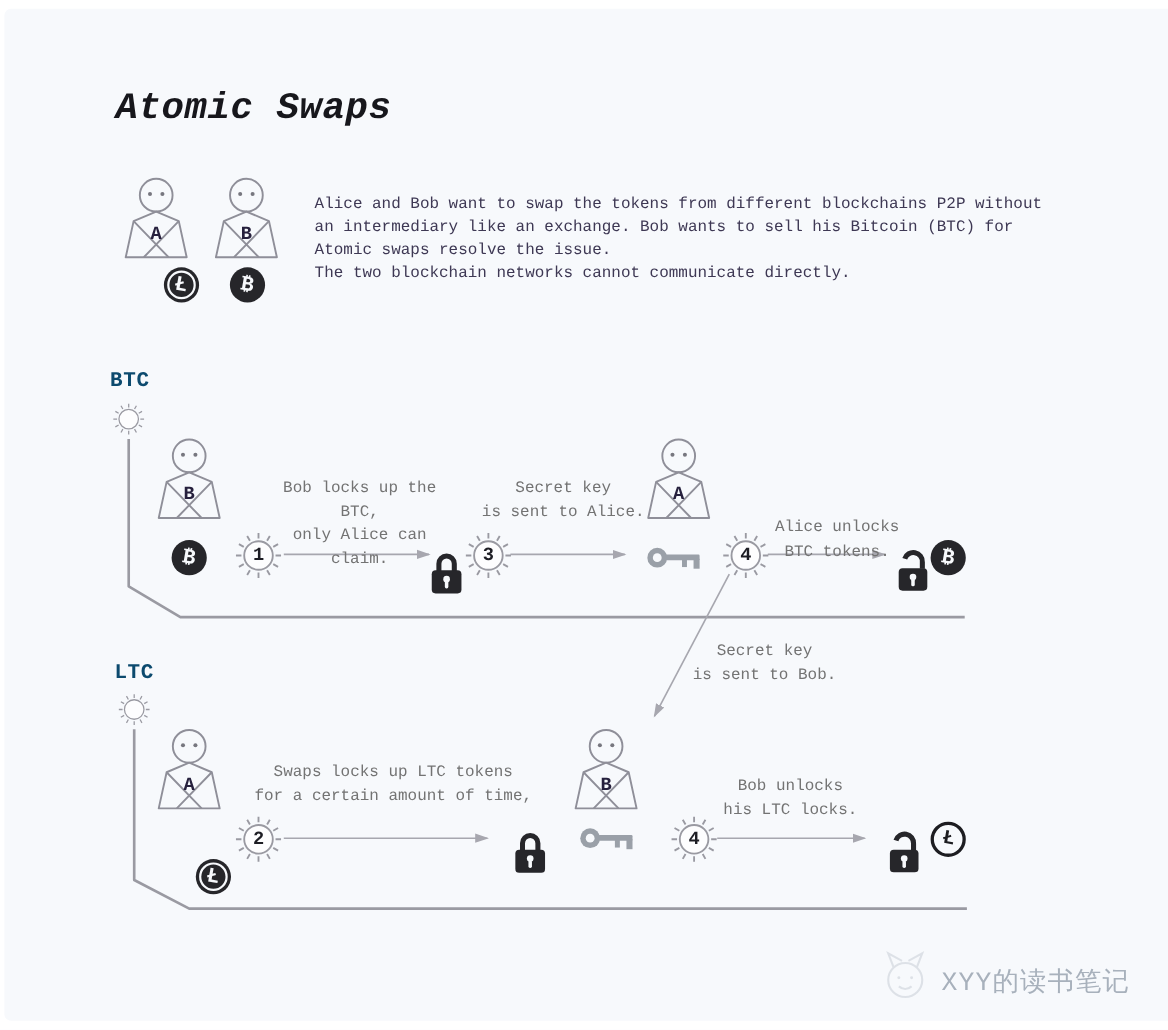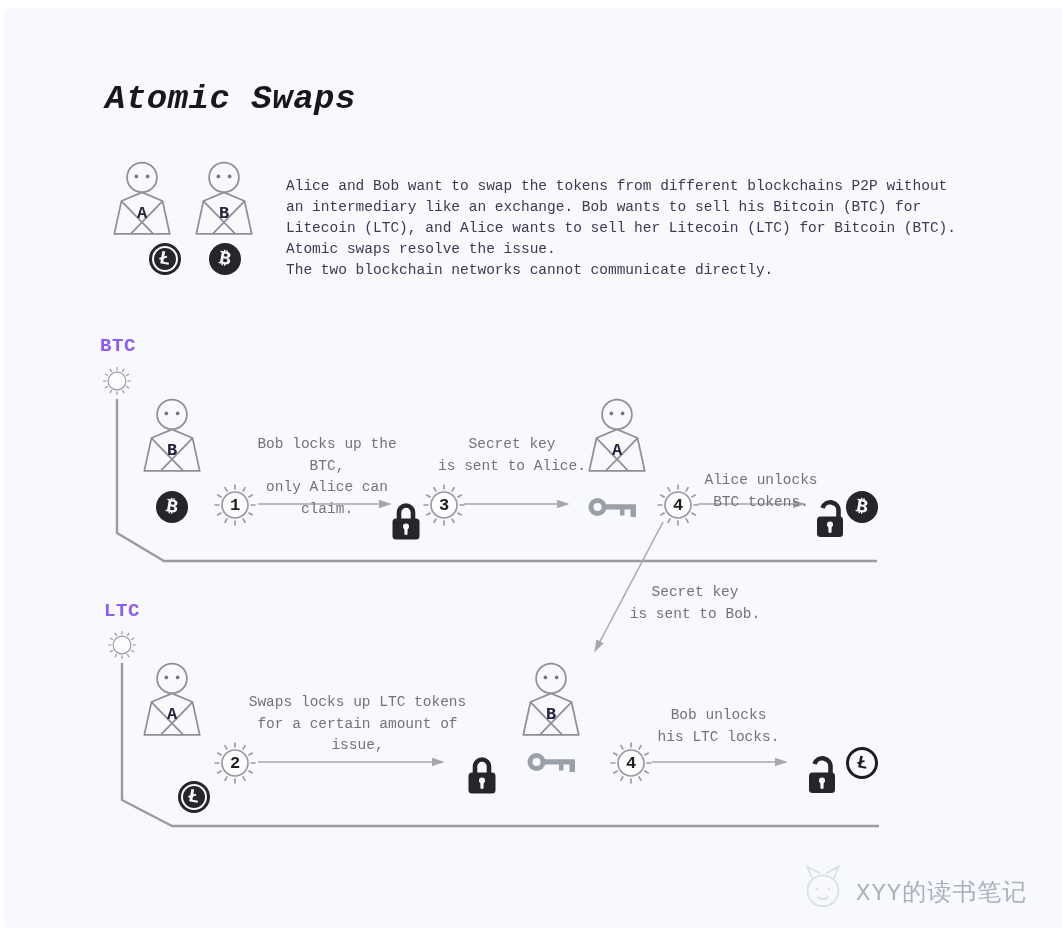--- a/index.html
+++ b/index.html
@@ -4,21 +4,21 @@
 <style>
   html,body{margin:0;padding:0;background:#ffffff;}
   .canvas{position:relative;width:1062px;height:936px;background:#ffffff;
           font-family:Liberation Mono, monospace;overflow:hidden;padding-left:22px;}
   .card{position:absolute;left:4px;top:8px;right:4px;bottom:8px;background:#f7f9fc;border-radius:6px;}
   .abs{position:absolute;}
   .bg-svg{position:absolute;left:0;top:0;pointer-events:none;}
   .title{font-size:34px;font-weight:bold;font-style:italic;color:#17171c;letter-spacing:.5px;}
   .para{font-size:14.5px;line-height:21px;color:#3e3854;white-space:nowrap;}
   .para span{display:block;}
-  .lane-label{font-size:19px;font-weight:bold;color:#8b5cf6;letter-spacing:.6px;}
+  .lane-label{font-size:19px;font-weight:bold;color:#0c4a6e;letter-spacing:.6px;}
   .caption{font-size:14.5px;line-height:21.5px;color:#737373;text-align:center;}
   .caption span{display:block;}
   .figure{width:62px;height:78px;}
   .figure svg{display:block;width:100%;height:100%;}
   .figure .letter{position:absolute;left:0;right:0;top:44px;text-align:center;
                   font-size:17px;font-weight:bold;color:#26203d;}
   .coin{width:32px;height:32px;border-radius:50%;display:flex;align-items:center;justify-content:center;
         font-weight:bold;}
   .coin-dark{background:#26262a;color:#f7f9fc;font-size:19px;}
   .coin-dark.ring{position:relative;}
@@ -118,21 +118,20 @@
   <div class="abs coin coin-dark ring" style="left:127px;top:243px;">
     <span class="glyph">Ł</span>
   </div>
   <div class="abs coin coin-dark" style="left:209px;top:243px;">
     <span class="glyph">₿</span>
   </div>
 
   <div class="abs para" style="left:274px;top:176px;margin-left:12px;">
     <span>Alice and Bob want to swap the tokens from different blockchains P2P without</span>
     <span>an intermediary like an exchange. Bob wants to sell his Bitcoin (BTC) for</span>
-    <span>Litecoin (LTC), and Alice wants to sell her Litecoin (LTC) for Bitcoin (BTC).</span>
     <span>Atomic swaps resolve the issue.</span>
     <span>The two blockchain networks cannot communicate directly.</span>
   </div>
 
   <div class="abs lane-label" style="left:100px;top:335px;">BTC</div>
   <div class="abs gear gear-small" style="left:102px;top:366px;">
     <svg viewBox="0 0 44 44">
         <use href="#gear-shape"></use>
       </svg>
   </div>
@@ -229,21 +228,21 @@
 
   <div class="abs gear" style="left:213px;top:741px;">
     <svg viewBox="0 0 44 44">
         <use href="#gear-shape"></use>
       </svg>
     <span class="step-num">2</span>
   </div>
 
   <div class="abs caption" style="left:230px;top:692px;width:255px;">
     <span>Swaps locks up LTC tokens</span>
-    <span>for a certain amount of issue,</span>
+    <span>for a certain amount of time,</span>
   </div>
 
   <svg class="abs icon-svg" viewBox="0 0 34 42" style="left:465px;top:753px;width:34px;height:42px;">
       <use href="#lock-closed-shape"></use>
     </svg>
 
   <div class="abs figure" style="left:520px;top:661px;">
     <svg viewBox="0 0 60 76" class="icon-svg">
         <use href="#person-shape"></use>
       </svg>

